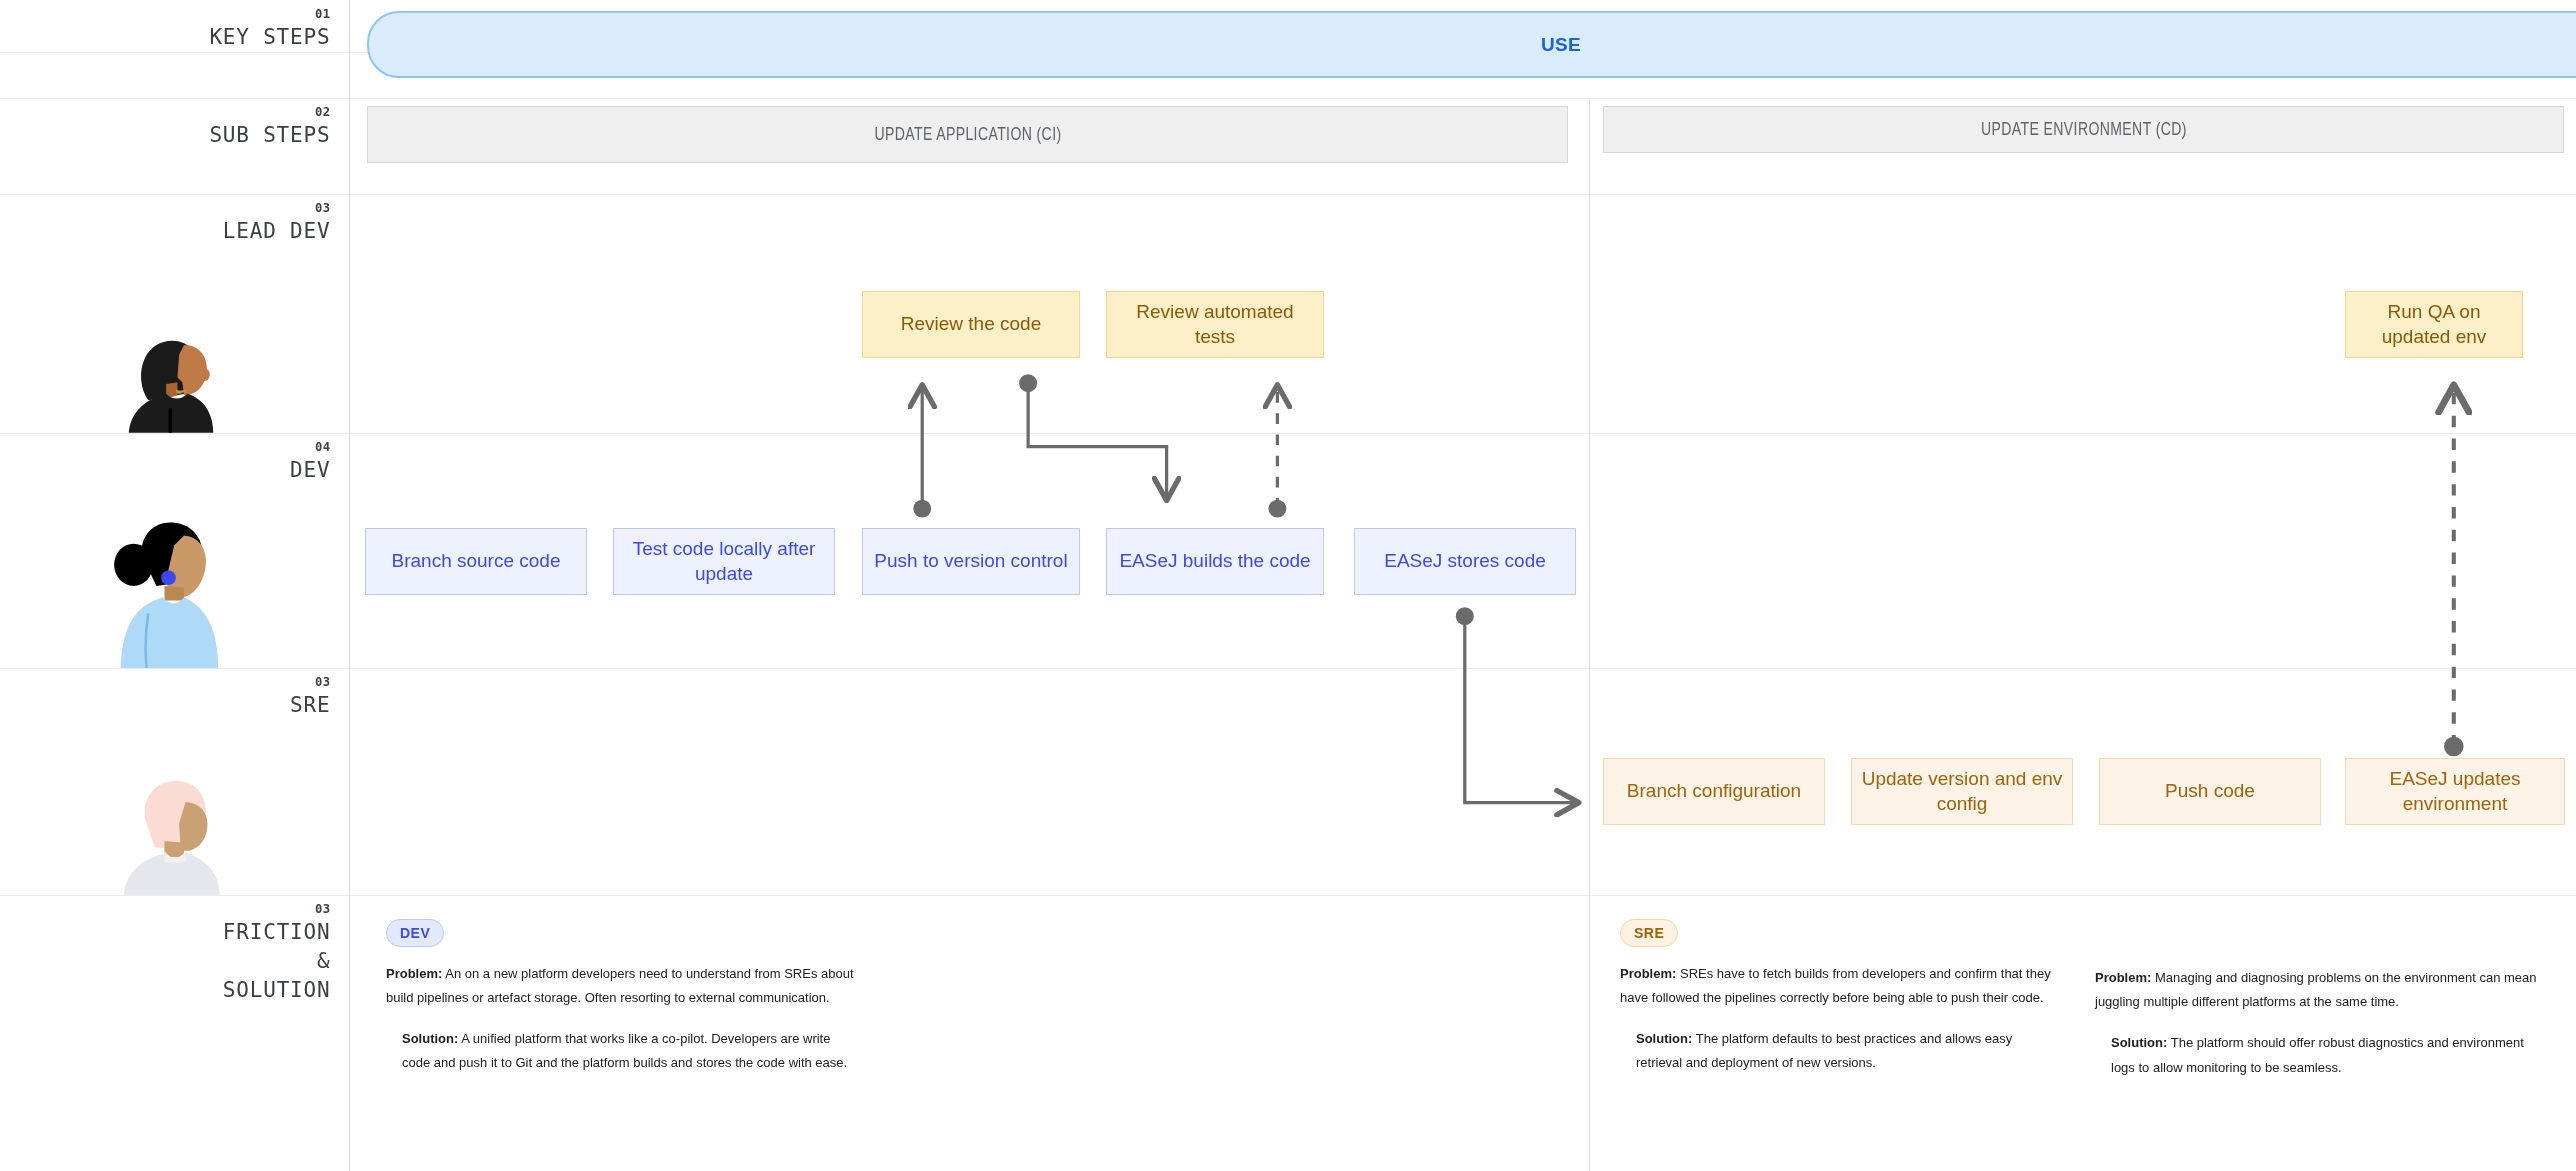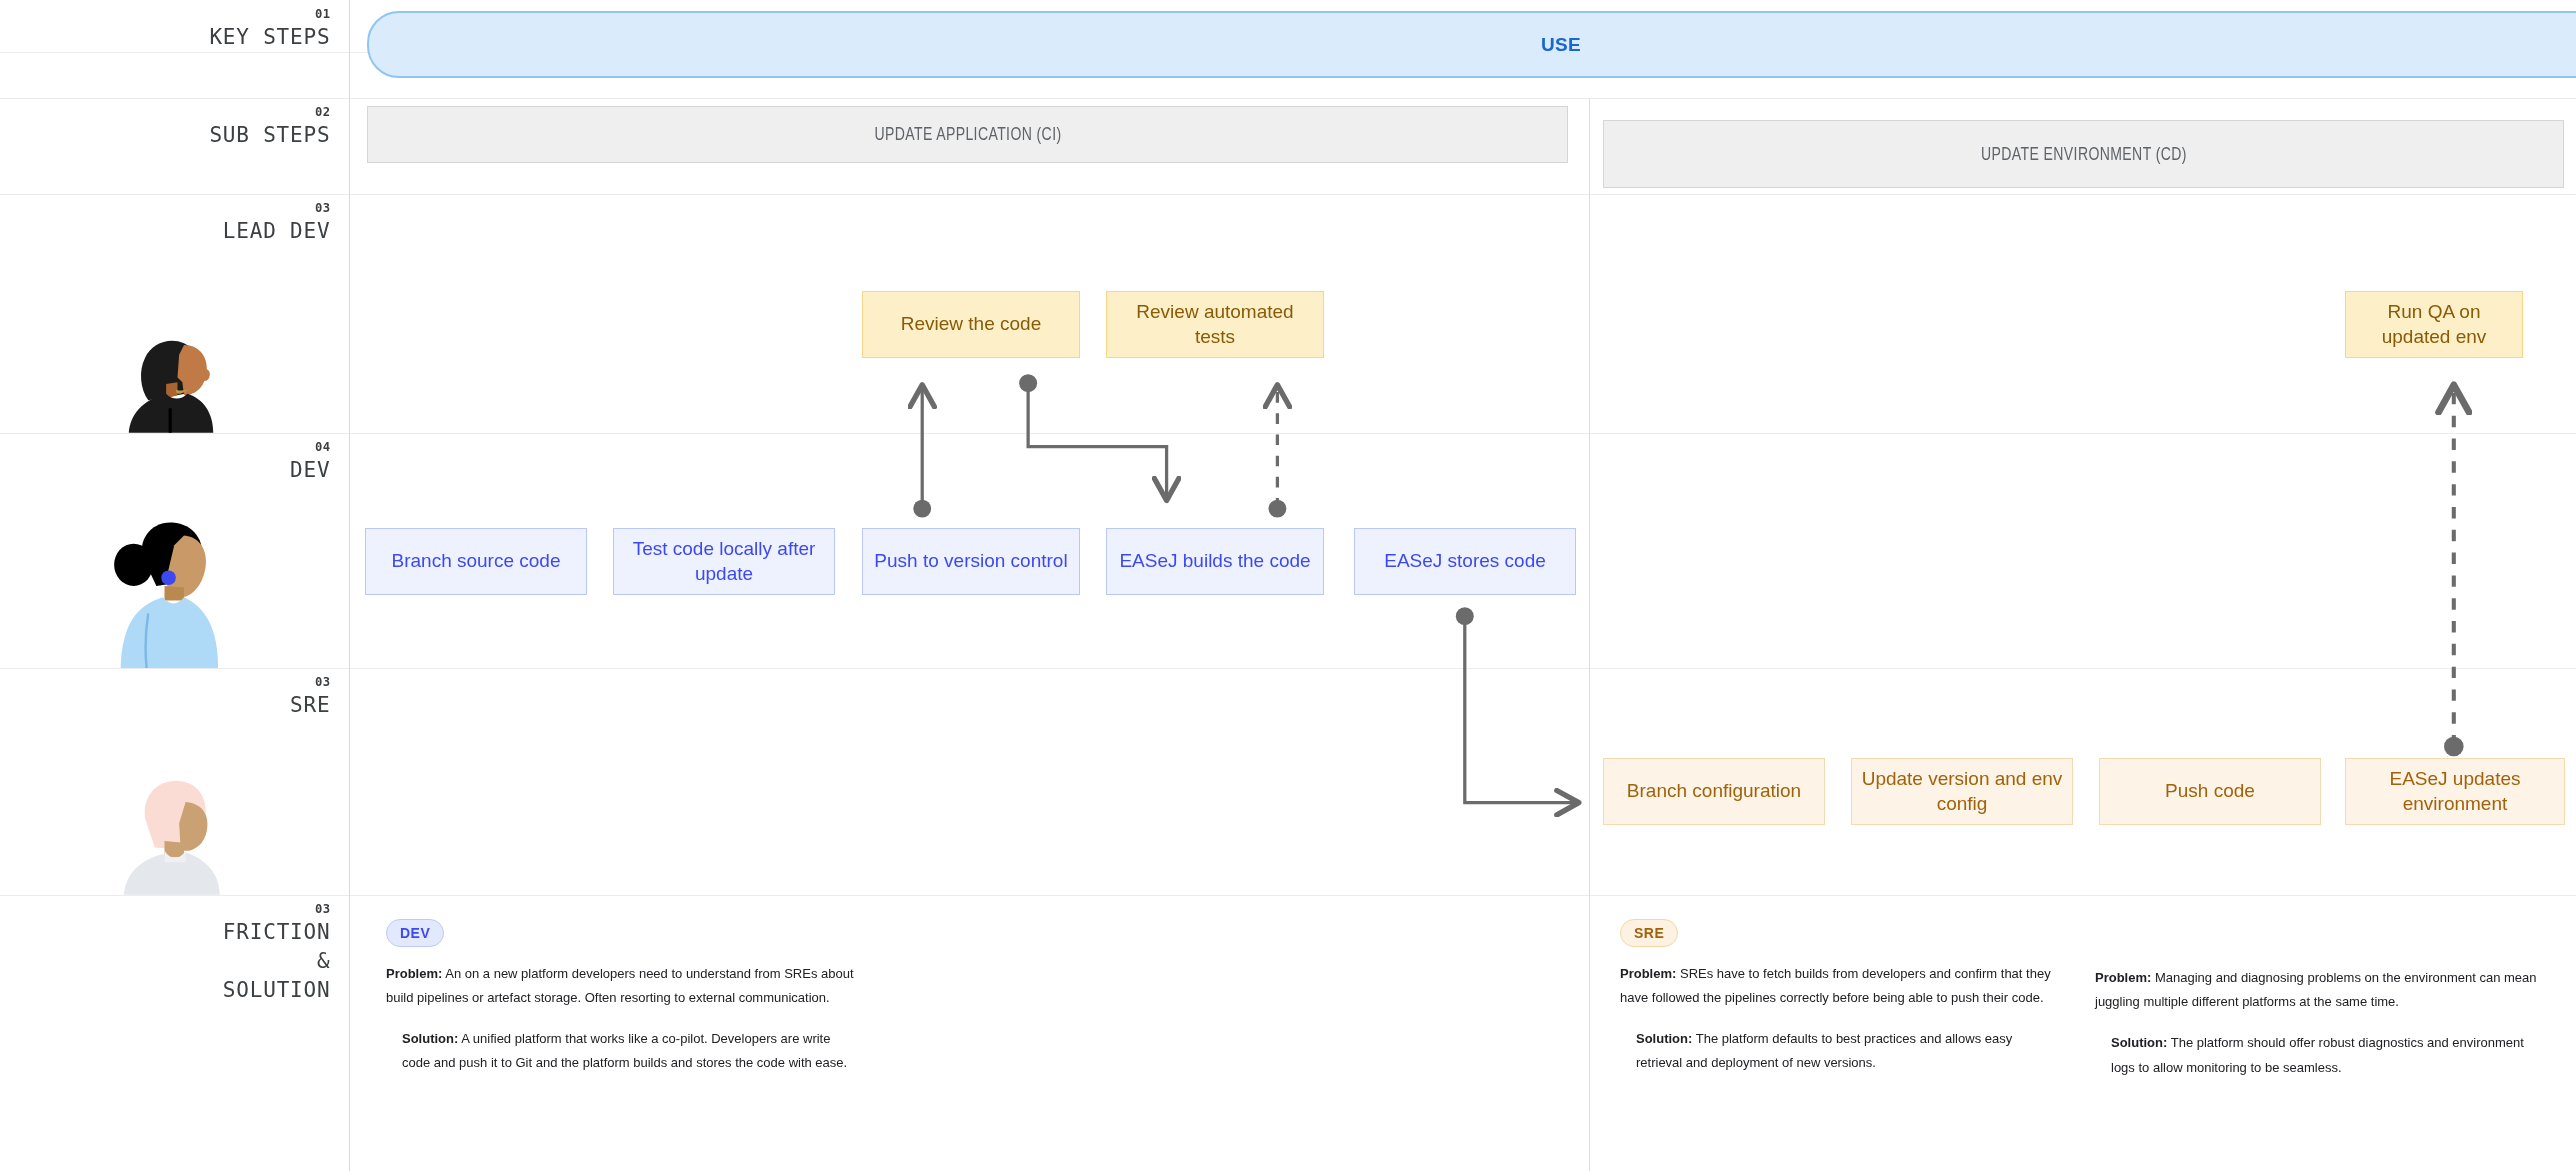--- a/index.html
+++ b/index.html
@@ -163,21 +163,21 @@
     </div>
   </div>
 
   <div class="keystep" style="left:367px; top:11.4px; width:2388px; height:67px;border-radius:32px;">
     <span class="keystep-label">USE</span>
   </div>
 
   <div class="substep" style="left:367px; top:106px; width:1201px; height:57px;">
     <span class="substep-label">UPDATE APPLICATION (CI)</span>
   </div>
-  <div class="substep" style="left:1603px; top:106px; width:961px; height:68px;margin-top:14px;">
+  <div class="substep" style="left:1603px; top:106px; width:961px; height:47px;">
     <span class="substep-label">UPDATE ENVIRONMENT (CD)</span>
   </div>
 
   <div class="card lead" style="left:862px; top:291px; width:218px; height:67px;">
     <span>Review the code</span>
   </div>
   <div class="card lead" style="left:1106px; top:291px; width:218px; height:67px;">
     <span>Review automated tests</span>
   </div>
   <div class="card lead" style="left:2345px; top:291px; width:178px; height:67px;">

